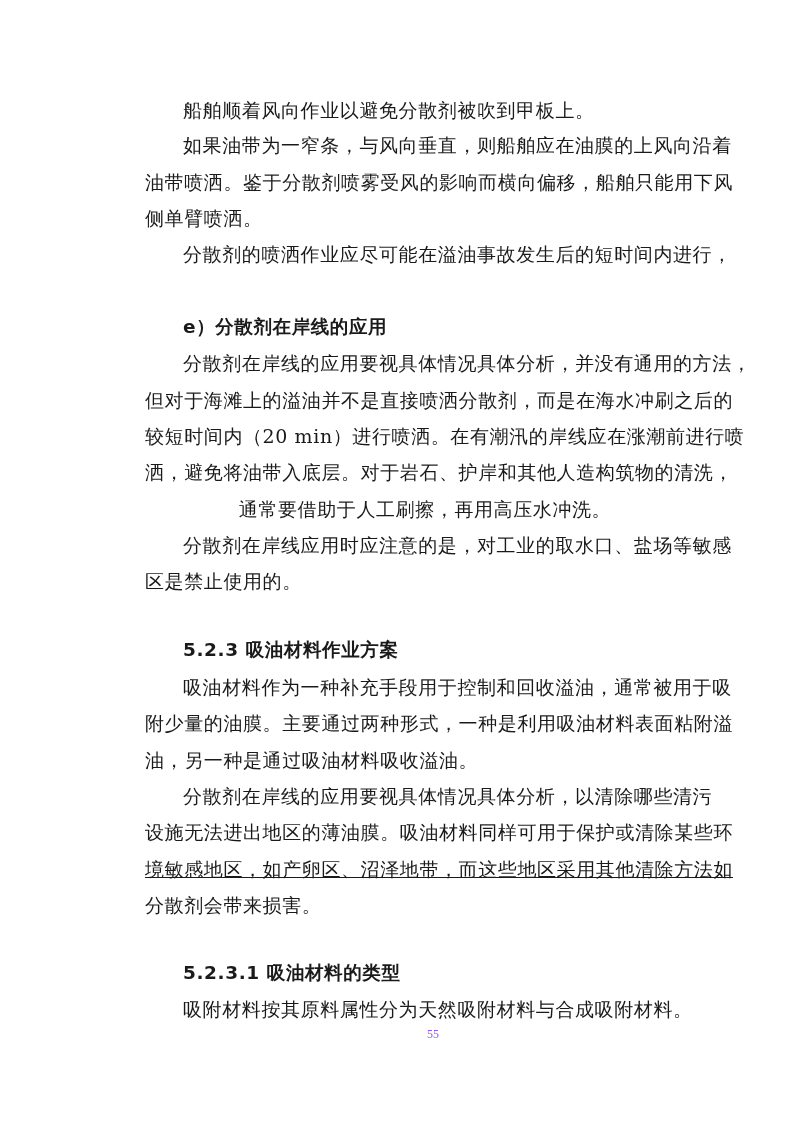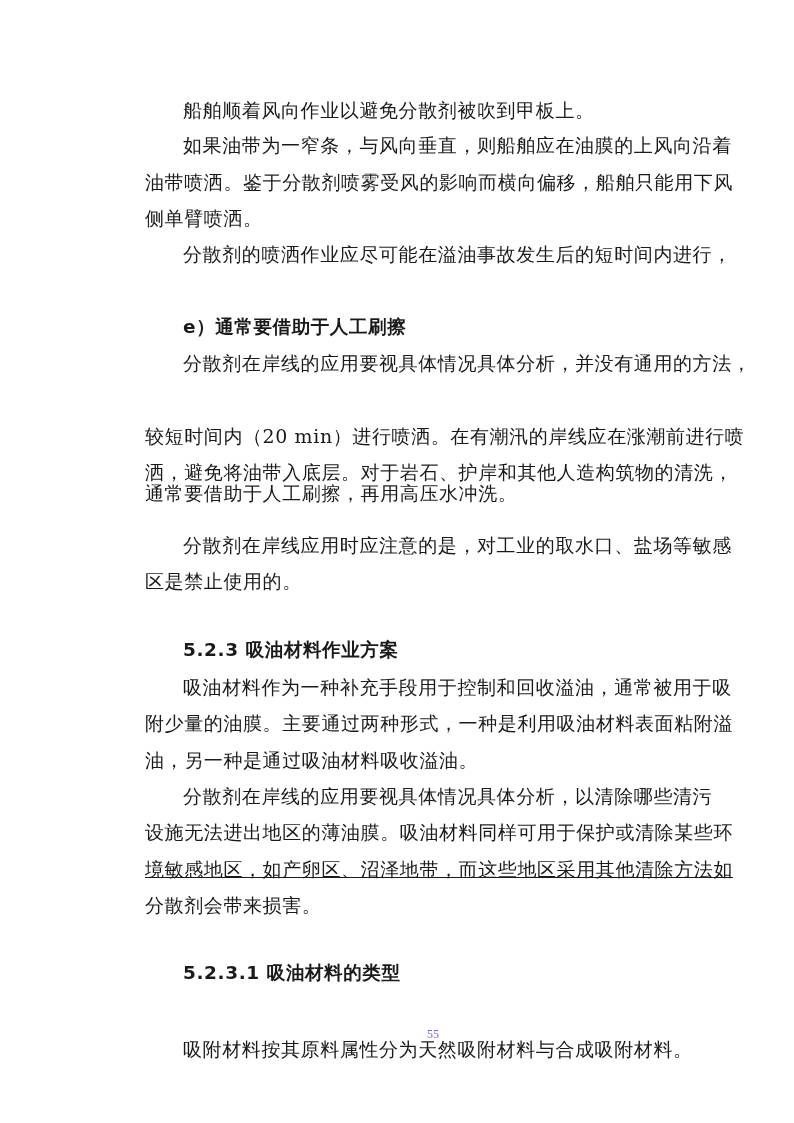--- a/index.html
+++ b/index.html
@@ -55,39 +55,40 @@
 <div class="page">
 
   <div class="line indent" style="top:98px;">船舶顺着风向作业以避免分散剂被吹到甲板上。</div>
 
   <div class="line indent" style="top:133px;">如果油带为一窄条，与风向垂直，则船舶应在油膜的上风向沿着</div>
   <div class="line" style="top:170px;">油带喷洒。鉴于分散剂喷雾受风的影响而横向偏移，船舶只能用下风</div>
   <div class="line" style="top:206px;">侧单臂喷洒。</div>
 
   <div class="line indent" style="top:242px;">分散剂的喷洒作业应尽可能在溢油事故发生后的短时间内进行，</div>
 
-  <div class="line indent heading" style="top:315px;">e）通常要借助于人工刷擦</div>
+  <div class="line indent heading" style="top:315px;">e）分散剂在岸线的应用</div>
 
   <div class="line indent" style="top:351px;">分散剂在岸线的应用要视具体情况具体分析，并没有通用的方法，</div>
+  <div class="line" style="top:388px;">但对于海滩上的溢油并不是直接喷洒分散剂，而是在海水冲刷之后的</div>
   <div class="line" style="top:424px;">较短时间内（20 min）进行喷洒。在有潮汛的岸线应在涨潮前进行喷</div>
   <div class="line" style="top:460px;">洒，避免将油带入底层。对于岩石、护岸和其他人造构筑物的清洗，</div>
-  <div class="line" style="top:481px;">通常要借助于人工刷擦，再用高压水冲洗。</div>
+  <div class="line" style="top:497px;text-align:center;">通常要借助于人工刷擦，再用高压水冲洗。</div>
 
   <div class="line indent" style="top:533px;">分散剂在岸线应用时应注意的是，对工业的取水口、盐场等敏感</div>
   <div class="line" style="top:569px;">区是禁止使用的。</div>
 
   <div class="line indent heading" style="top:638px;">5.2.3 吸油材料作业方案</div>
 
   <div class="line" style="top:711px;">附少量的油膜。主要通过两种形式，一种是利用吸油材料表面粘附溢</div>
   <div class="line indent" style="top:675px;">吸油材料作为一种补充手段用于控制和回收溢油，通常被用于吸</div>
   <div class="line" style="top:748px;">油，另一种是通过吸油材料吸收溢油。</div>
 
   <div class="line indent" style="top:784px;">分散剂在岸线的应用要视具体情况具体分析，以清除哪些清污</div>
   <div class="line" style="top:820px;">设施无法进出地区的薄油膜。吸油材料同样可用于保护或清除某些环</div>
   <div class="line" style="top:857px;text-decoration:underline;">境敏感地区，如产卵区、沼泽地带，而这些地区采用其他清除方法如</div>
   <div class="line" style="top:893px;">分散剂会带来损害。</div>
 
   <div class="line indent heading" style="top:961px;">5.2.3.1 吸油材料的类型</div>
 
-  <div class="line indent" style="top:1037px;">吸附材料按其原料属性分为天然吸附材料与合成吸附材料。</div>
+  <div class="line indent" style="top:997px;">吸附材料按其原料属性分为天然吸附材料与合成吸附材料。</div>
 
   <div class="page-number">55</div>
 </div>
 
 </body></html>

